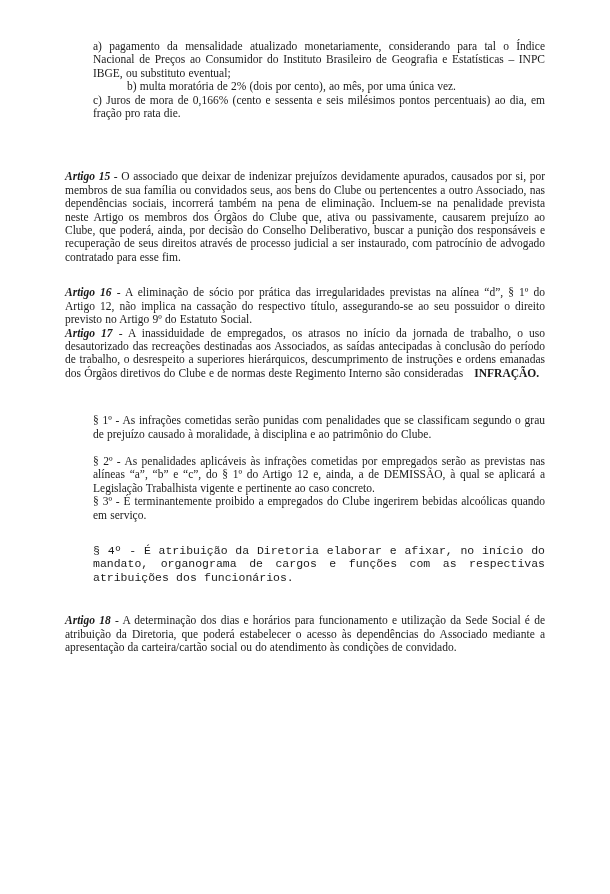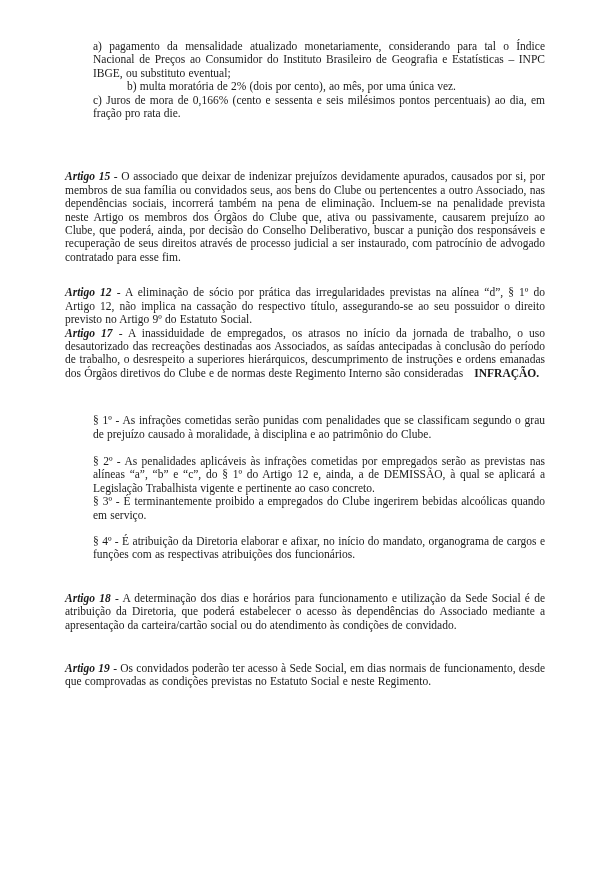--- a/index.html
+++ b/index.html
@@ -43,22 +43,21 @@
 </style>
 </head>
 <body>
 
 <div class="page">
   <div id="doc-content">
       <div class="para indent" style="margin-top: 0px;"><span>a)  pagamento  da mensalidade atualizado monetariamente, considerando para tal o Índice Nacional de Preços ao Consumidor do Instituto Brasileiro de Geografia e Estatísticas – INPC IBGE, ou substituto eventual;</span></div>
       <div class="para indent" style="margin-top: 0px; padding-left: 34px;"><span>b) multa moratória  de 2% (dois por cento), ao mês, por uma única vez.</span></div>
       <div class="para indent" style="margin-top: 0px;"><span>c) Juros de mora de 0,166% (cento e sessenta e seis milésimos pontos percentuais) ao dia, em fração pro rata die.</span></div>
       <div class="para" style="margin-top: 50px;"><span class="seg-artigo">Artigo 15</span><span> - O associado que deixar de indenizar prejuízos devidamente apurados, causados por si, por membros de sua família ou convidados seus, aos bens do Clube ou pertencentes a outro Associado, nas dependências sociais, incorrerá também na pena de eliminação. Incluem-se na penalidade prevista neste Artigo os membros dos Órgãos do Clube que, ativa ou passivamente, causarem prejuízo ao Clube, que poderá, ainda, por decisão do Conselho Deliberativo, buscar a punição dos responsáveis e recuperação de seus direitos através de processo judicial a ser instaurado, com patrocínio de advogado contratado para esse fim.</span></div>
-      <div class="para" style="margin-top: 22px;"><span class="seg-artigo">Artigo 12</span><span> - A eliminação de sócio por prática das irregularidades previstas na alínea “d”, § 1º do Artigo 12, não implica na cassação do respectivo título, assegurando-se ao seu possuidor o direito previsto no Artigo 9º do Estatuto Social.</span></div>
+      <div class="para" style="margin-top: 22px;"><span class="seg-artigo">Artigo 16</span><span> - A eliminação de sócio por prática das irregularidades previstas na alínea “d”, § 1º do Artigo 12, não implica na cassação do respectivo título, assegurando-se ao seu possuidor o direito previsto no Artigo 9º do Estatuto Social.</span></div>
       <div class="para" style="margin-top: 0px;"><span class="seg-artigo">Artigo 17</span><span> - A inassiduidade de empregados, os atrasos no início da jornada de trabalho, o uso desautorizado das recreações destinadas aos Associados, as saídas antecipadas à conclusão do período de trabalho, o desrespeito a superiores hierárquicos, descumprimento de instruções e ordens emanadas dos Órgãos diretivos do Clube e de normas deste Regimento Interno são consideradas </span><span class="seg-bold">INFRAÇÃO.</span></div>
       <div class="para indent" style="margin-top: 34px;"><span>§ 1º - As infrações cometidas serão punidas com penalidades que se classificam segundo o grau de prejuízo causado à moralidade, à disciplina e ao patrimônio do Clube.</span></div>
       <div class="para indent" style="margin-top: 14px;"><span>§ 2º - As penalidades aplicáveis às infrações cometidas por empregados serão as previstas nas alíneas “a”, “b”  e  “c”, do § 1º do Artigo 12 e, ainda, a de DEMISSÃO, à qual se aplicará a Legislação Trabalhista vigente e pertinente ao caso concreto.</span></div>
       <div class="para indent" style=""><span>§ 3º - É terminantemente proibido a empregados do Clube ingerirem bebidas alcoólicas quando em serviço.</span></div>
-      <div class="para indent" style="margin-top: 13px;"><span>§ 4º - É atribuição da Diretoria elaborar e afixar, no início do mandato, organograma de cargos e funções com as respectivas atribuições dos funcionários.</span></div>
+      <div class="para indent" style="margin-top: 22px; font-family: Liberation Mono, monospace;"><span>§ 4º - É atribuição da Diretoria elaborar e afixar, no início do mandato, organograma de cargos e funções com as respectivas atribuições dos funcionários.</span></div>
       <div class="para" style="margin-top: 30px;"><span class="seg-artigo">Artigo 18</span><span> -  A determinação dos dias e horários para funcionamento e utilização da Sede Social é de atribuição da Diretoria, que poderá estabelecer o acesso às dependências do Associado mediante a apresentação da carteira/cartão social ou do atendimento às condições de convidado.</span></div>
-      <div class="para" style="margin-top: 30px;"><span class="seg-artigo">Artigo 19</span><span> - Os convidados poderão ter acesso à Sede Social, em dias normais de funcionamento, desde que comprovadas as condições previstas no Estatuto Social e neste Regimento.</span></div>
     </div>
 </div>
 
 </body></html>

